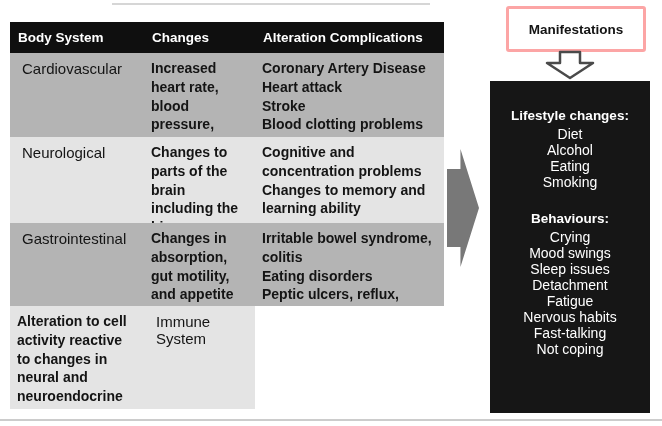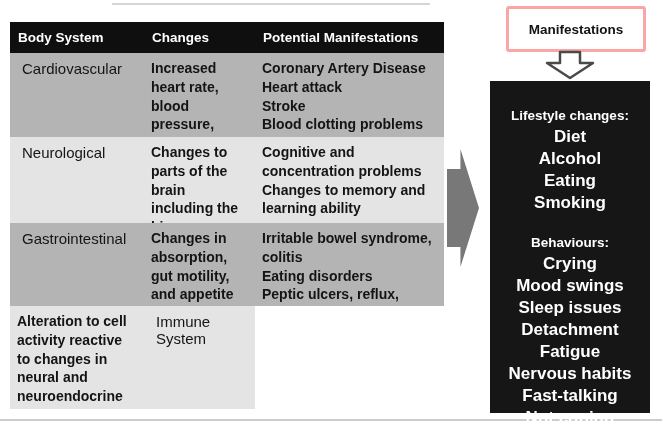--- a/index.html
+++ b/index.html
@@ -61,34 +61,34 @@
 
   
   .panel {
     position:absolute; left:490px; top:81px; width:160px; height:332px;
     background: var(--panel-bg, #161616);
     color:#ffffff; text-align:center;
     box-sizing:border-box; padding-top:27px;
   }
   .panel-section { margin-bottom:21px; }
   .panel-heading { font-weight:bold; font-size:13.5px; margin-bottom:3px; }
-  .panel-items { font-size:17px; font-weight:700; line-height:22px; white-space:pre-line; }
+  .panel-items { font-size:14px; font-weight:400; line-height:16px; white-space:pre-line; }
 </style>
 </head>
 <body>
 
 <div class="canvas">
 
   <div class="edge-line edge-top"></div>
   <div class="edge-line edge-bottom"></div>
 
   <div class="sys-table">
     <div class="hcell">Body System</div>
     <div class="hcell">Changes</div>
-    <div class="hcell">Potential Manifestations</div>
+    <div class="hcell">Alteration Complications</div>
 
     <div class="cell row-dark cell-system">Cardiovascular</div>
     <div class="cell row-dark cell-body">Increased heart rate, blood pressure, lipids, atherosclerosis</div>
     <div class="cell row-dark cell-body pre-lines">Coronary Artery Disease
 Heart attack
 Stroke
 Blood clotting problems</div>
 
     <div class="cell row-light cell-system">Neurological</div>
     <div class="cell row-light cell-body">Changes to parts of the brain including the hippocampus and amygdala</div>

